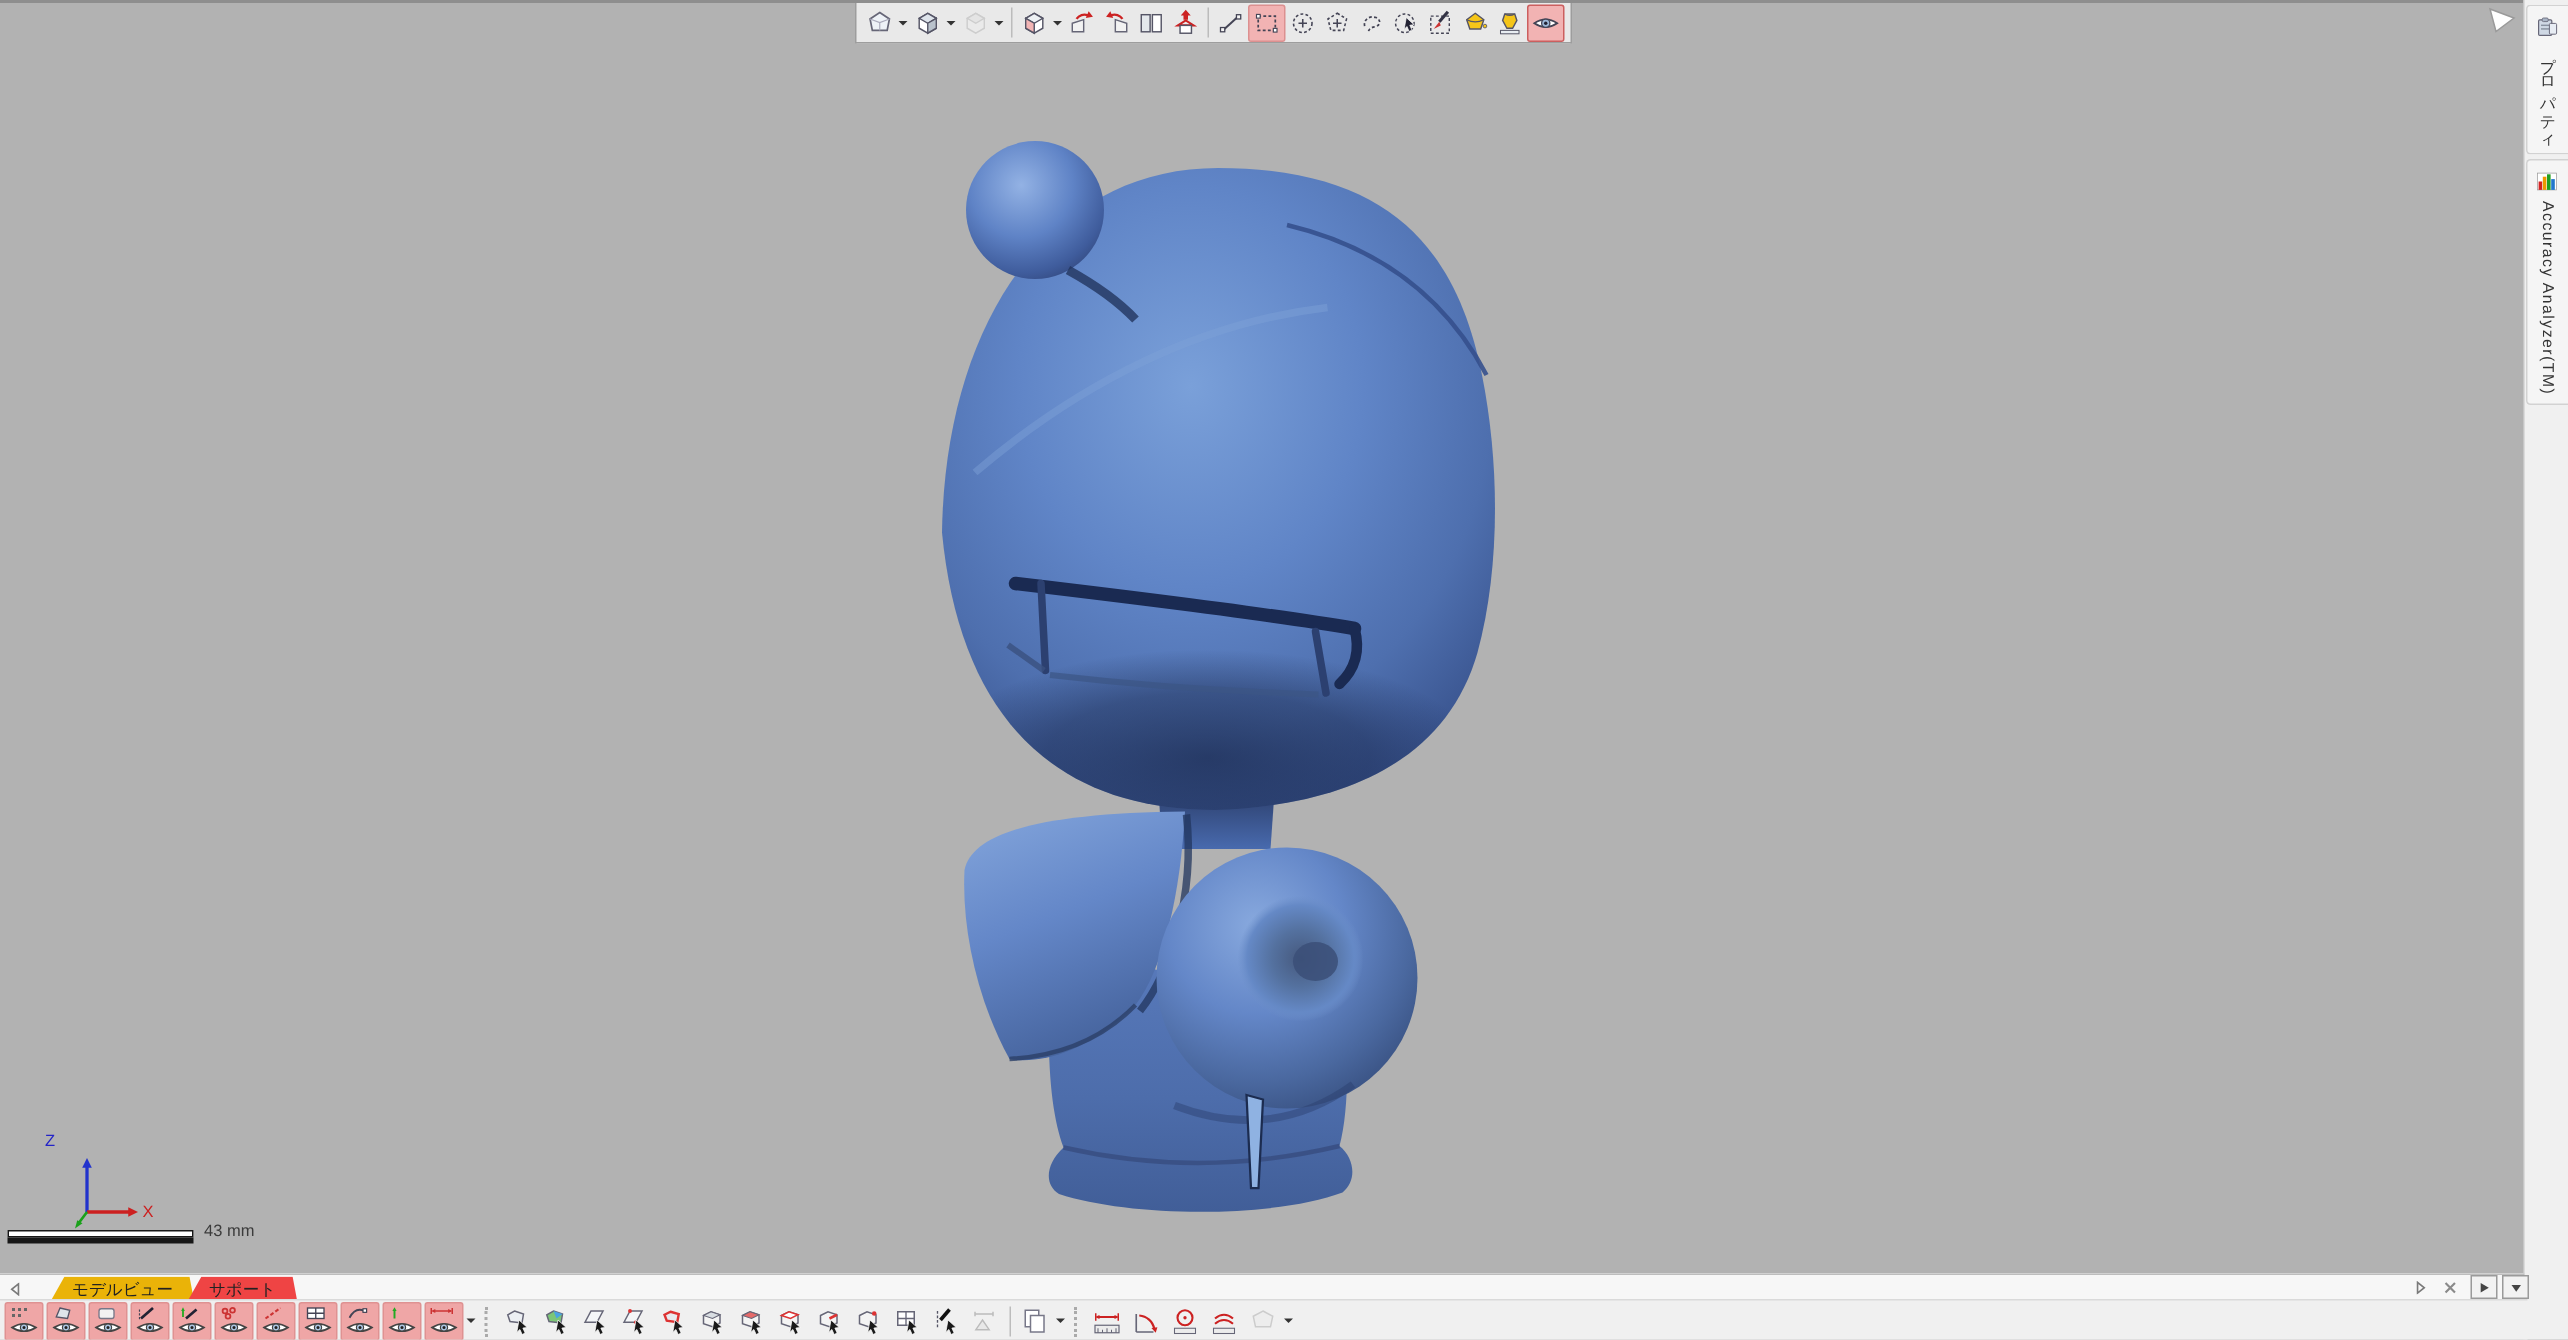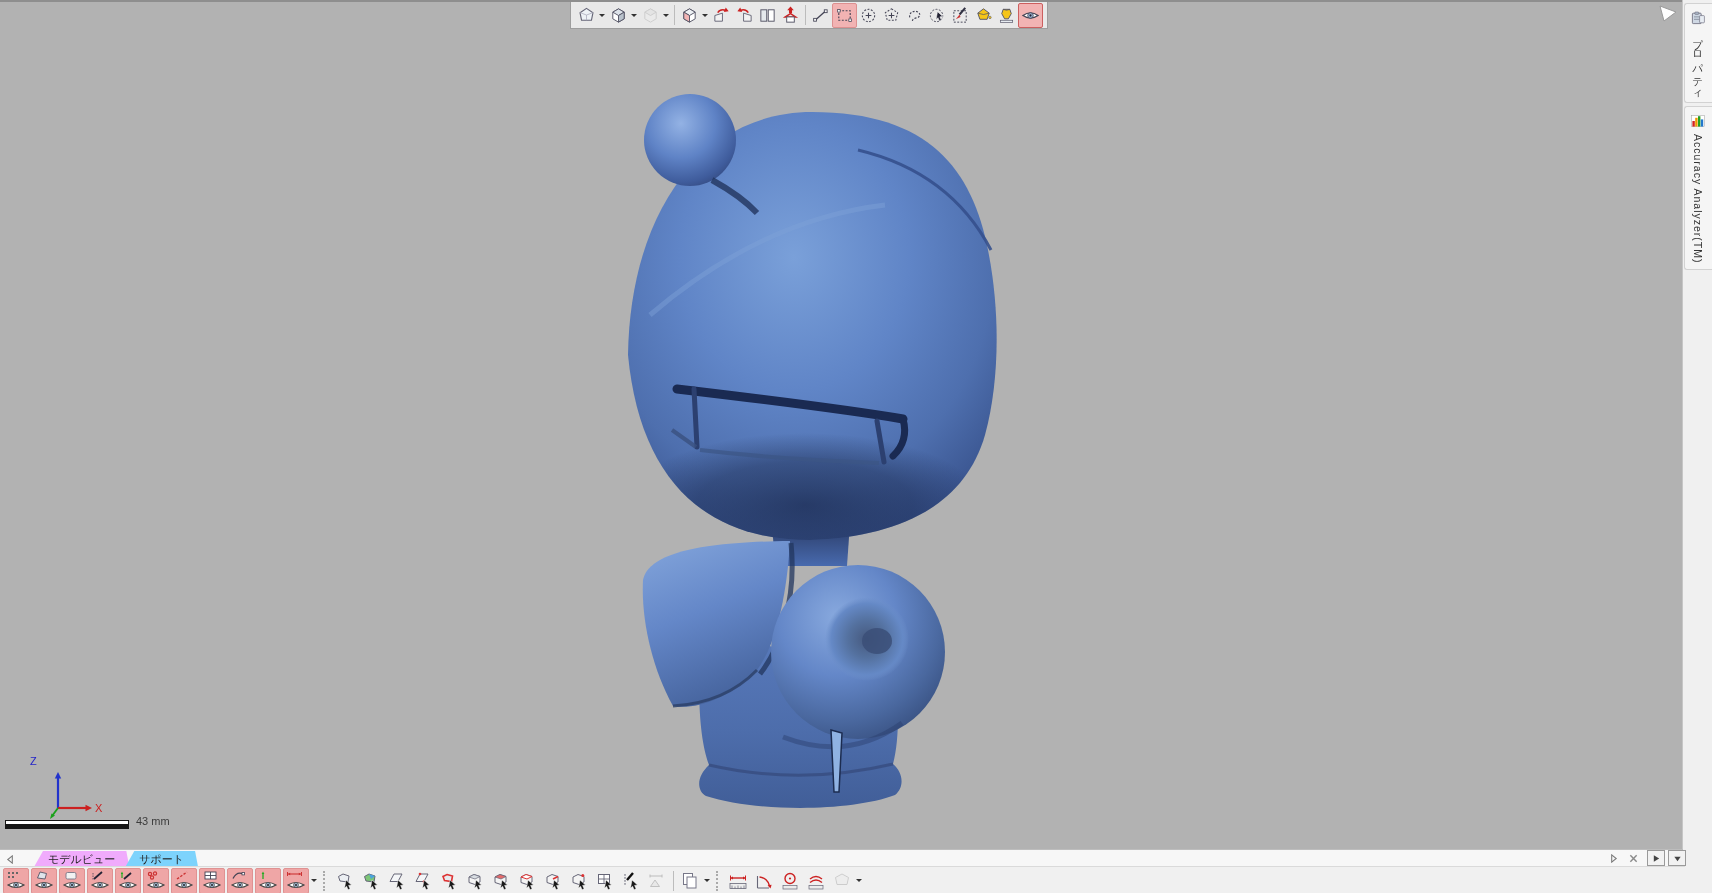--- a/index.html
+++ b/index.html
@@ -333,24 +333,24 @@
     <span class="vlabel">Accuracy Analyzer(TM)</span>
   </div>
 </div>
 
 <div class="tab-bar">
   <div class="tab-nav">
     <svg viewBox="0 0 10 10" width="9" height="9">
         <polygon points="7,1 2,5 7,9" fill="none" stroke="#7a7a7a" stroke-width="1.2"></polygon>
       </svg>
   </div>
-  <div class="doc-tab" style="background:#f0abfc;margin-left:14px;">
+  <div class="doc-tab" style="background:#eab308;margin-left:14px;">
     <span>モデルビュー</span>
   </div>
-  <div class="doc-tab" style="background:#7dd3fc;">
+  <div class="doc-tab" style="background:#ef4444;">
     <span>サポート</span>
   </div>
 </div>
 <div class="tab-btns">
   <div class="tab-ico">
     <svg viewBox="0 0 10 10" width="9" height="9">
         <polygon points="3,1 8,5 3,9" fill="none" stroke="#7a7a7a" stroke-width="1.2"></polygon>
       </svg>
   </div>
   <div class="tab-ico">

